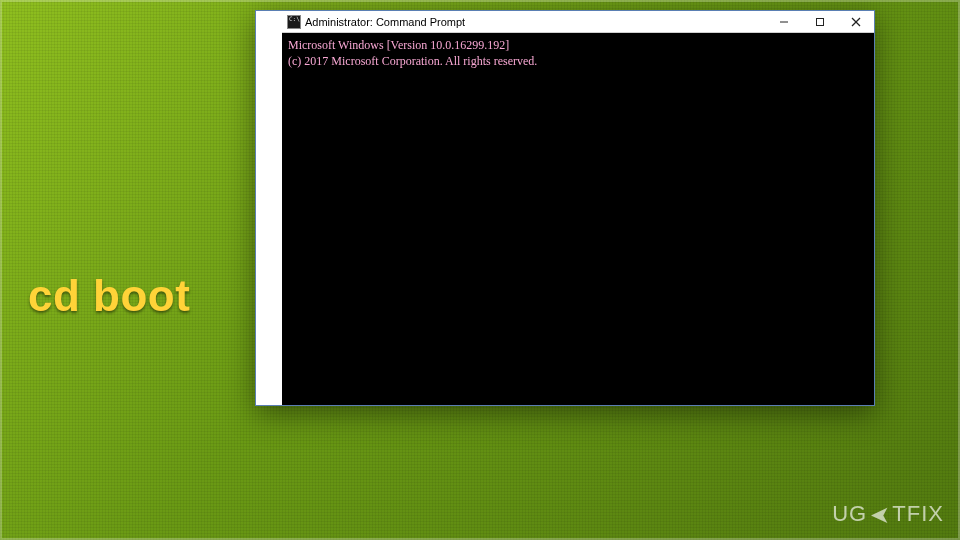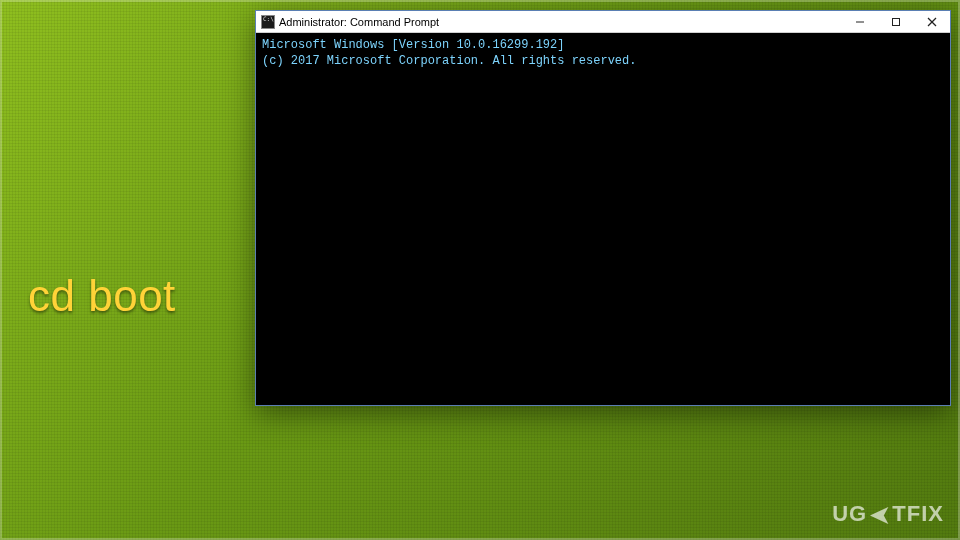--- a/index.html
+++ b/index.html
@@ -22,27 +22,28 @@
       position: absolute;
       inset: 0;
       border: 2px solid rgba(255,255,255,0.25);
       pointer-events: none;
     }
 
     .cmd-window {
       position: absolute;
       left: 255px;
       top: 10px;
-      width: 696px;
+      width: 620px;
       height: 396px;
       background: #ffffff;
       border: 1px solid #5a7fb3;
       box-shadow: 0 8px 28px rgba(0,0,0,0.45);
       display: flex;
       flex-direction: column;
+      padding-left: 26px;
     }
     .titlebar {
       height: 22px;
       background: #ffffff;
       display: flex;
       align-items: center;
       font-size: 11px;
       color: #000;
       border-bottom: 1px solid #d0d0d0;
     }
@@ -73,48 +74,48 @@
       align-items: center;
       justify-content: center;
       font-size: 10px;
       color: #222;
     }
     .win-btn svg { display: block; }
 
     .console {
       flex: 1;
       background: #000000;
-      color: #7dd3fc;
-      font-family: Liberation Mono, monospace;
+      color: #f9a8d4;
+      font-family: Liberation Serif, serif;
       font-size: 12px;
       line-height: 1.35;
       padding: 3px 5px;
       white-space: pre;
       border: 1px solid #000;
     }
 
     .overlay-commands {
       position: absolute;
       left: 28px;
       top: 268px;
       font-family: "Segoe UI", Arial, sans-serif;
-      font-weight: 400;
+      font-weight: 700;
       font-size: 44px;
       line-height: 1.28;
       color: #ffd338;
       text-shadow: 0 2px 3px rgba(0,0,0,0.45);
       letter-spacing: 0.5px;
     }
 
     .watermark {
       position: absolute;
       right: 16px;
       bottom: 12px;
       font-family: Arial, sans-serif;
-      font-weight: 700;
+      font-weight: 400;
       font-size: 22px;
       color: rgba(255,255,255,0.65);
       letter-spacing: 1px;
       display: flex;
       align-items: center;
       gap: 2px;
     }
     .watermark .arrow {
       display: inline-block;
       transform: scaleX(-1) translateY(1px);

